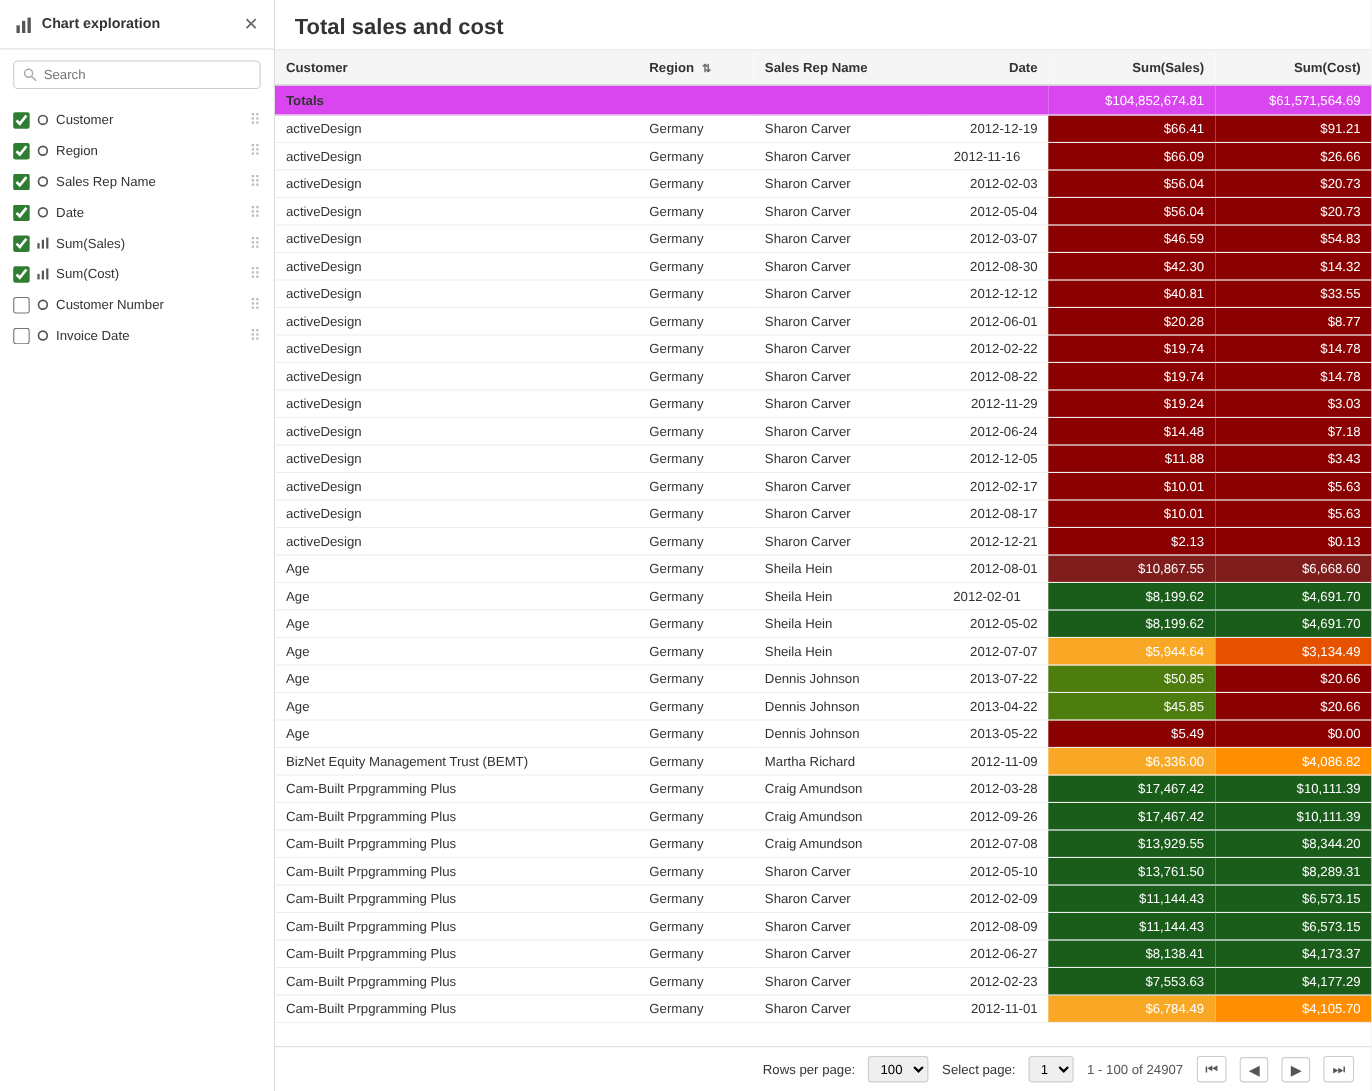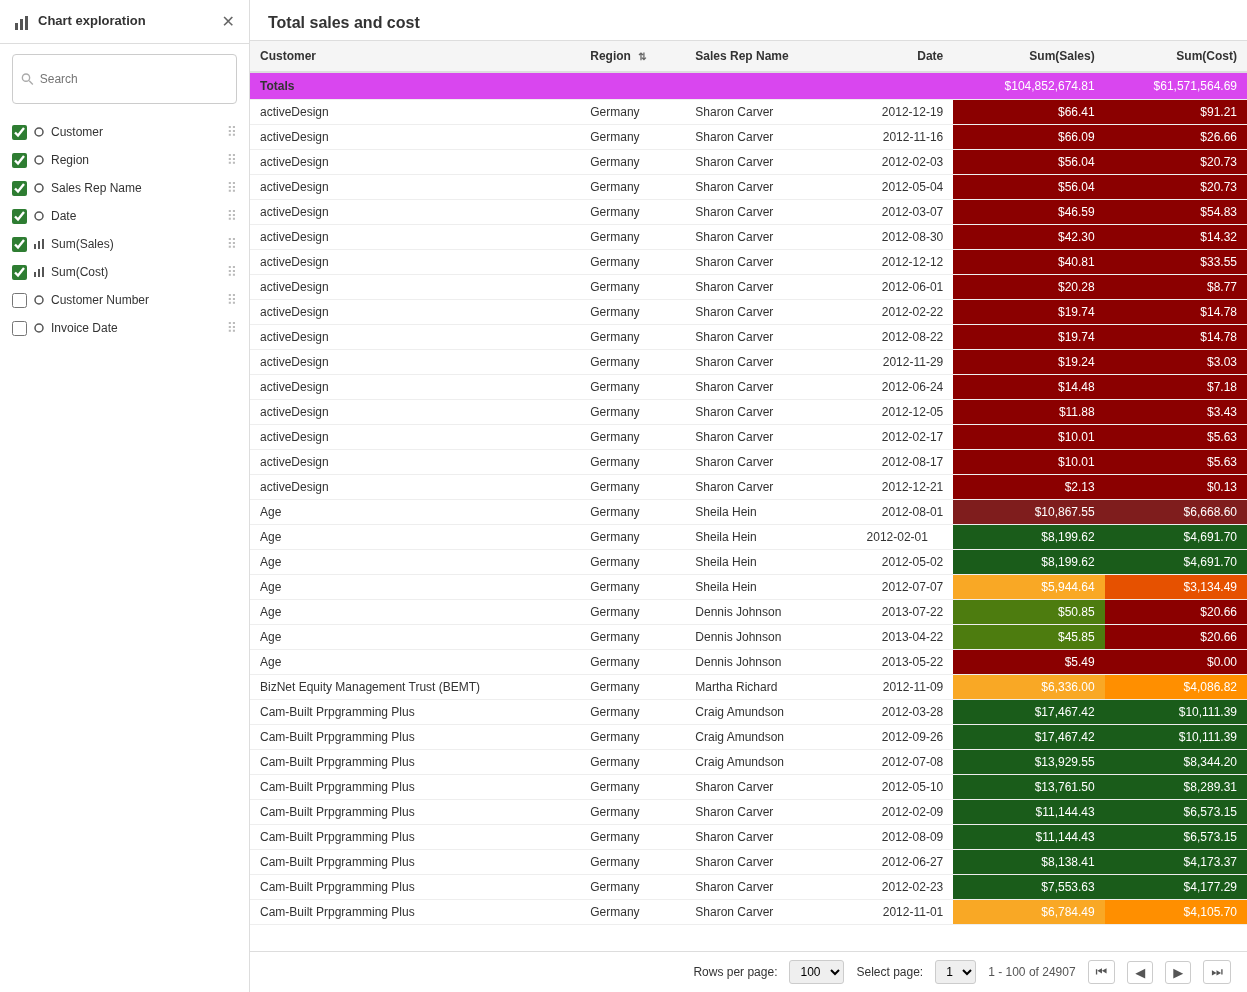--- a/index.html
+++ b/index.html
@@ -37,21 +37,21 @@
       color: #666;
       border: none;
       background: none;
     }
     .search-box {
       margin: 10px 12px;
       display: flex;
       align-items: center;
       border: 1px solid #ccc;
       border-radius: 4px;
-      padding: 17px 8px;
+      padding: 5px 8px;
       gap: 6px;
       background: #fff;
     }
     .search-box input {
       border: none;
       outline: none;
       font-size: 12px;
       width: 100%;
       color: #555;
     }
@@ -93,21 +93,21 @@
 
     
     .main {
       flex: 1;
       display: flex;
       flex-direction: column;
       overflow: hidden;
     }
     .main-header {
       padding: 14px 18px 8px;
-      font-size: 16px;
+      font-size: 20px;
       font-weight: bold;
       color: #333;
       background: #fff;
       border-bottom: 1px solid #ddd;
     }
 
     
     .table-container {
       flex: 1;
       overflow: auto;
@@ -328,21 +328,21 @@
             <td>Germany</td>
             <td>Sharon Carver</td>
             <td style="text-align: right; margin-top: 20px;">2012-12-19</td>
             <td class="right cell-dark-red">$66.41</td>
             <td class="right cell-dark-red">$91.21</td>
           </tr>
           <tr>
             <td>activeDesign</td>
             <td>Germany</td>
             <td>Sharon Carver</td>
-            <td style="text-align: right;">2012-11-16</td>
+            <td style="text-align: center;">2012-11-16</td>
             <td class="right cell-dark-red">$66.09</td>
             <td class="right cell-dark-red">$26.66</td>
           </tr>
           <tr>
             <td>activeDesign</td>
             <td>Germany</td>
             <td>Sharon Carver</td>
             <td style="text-align: right;">2012-02-03</td>
             <td class="right cell-dark-red">$56.04</td>
             <td class="right cell-dark-red">$20.73</td>

